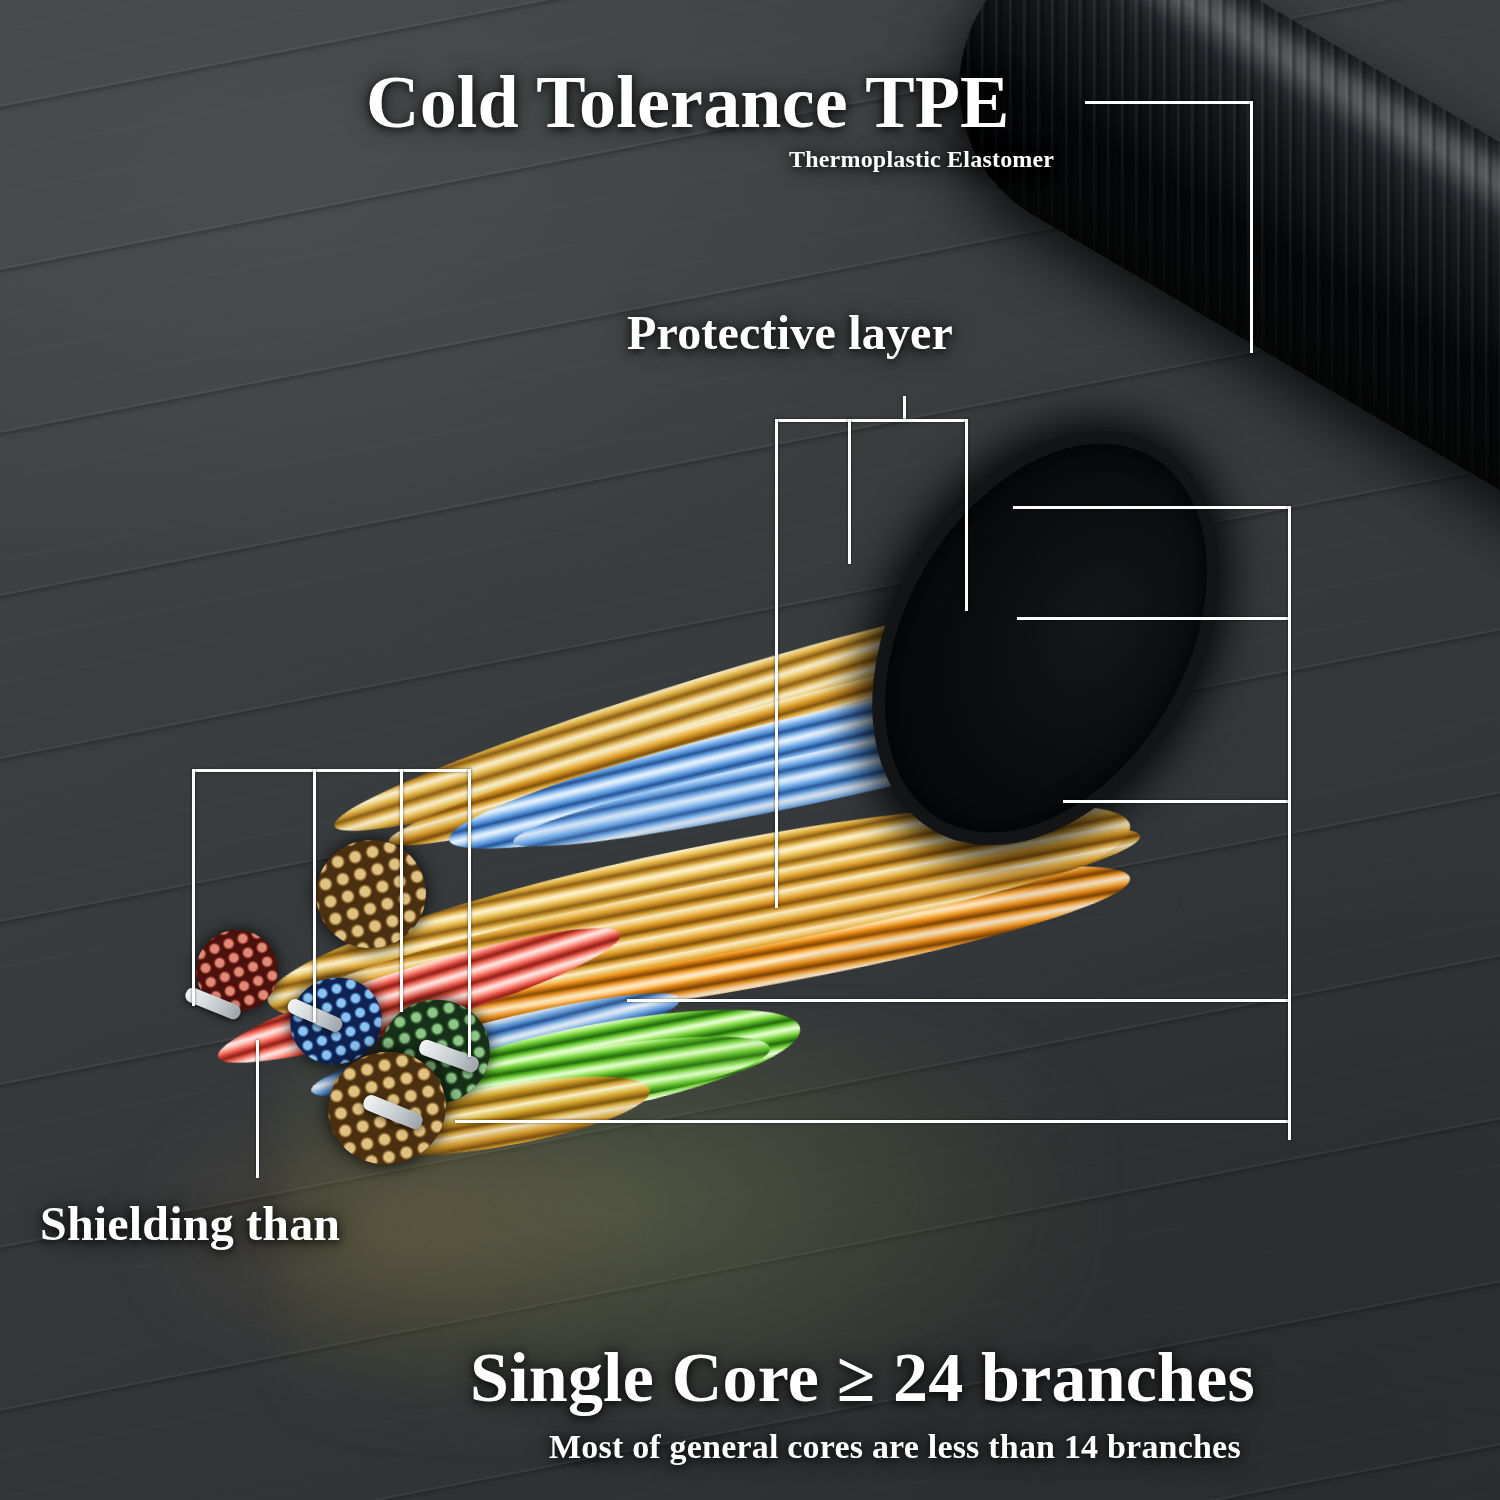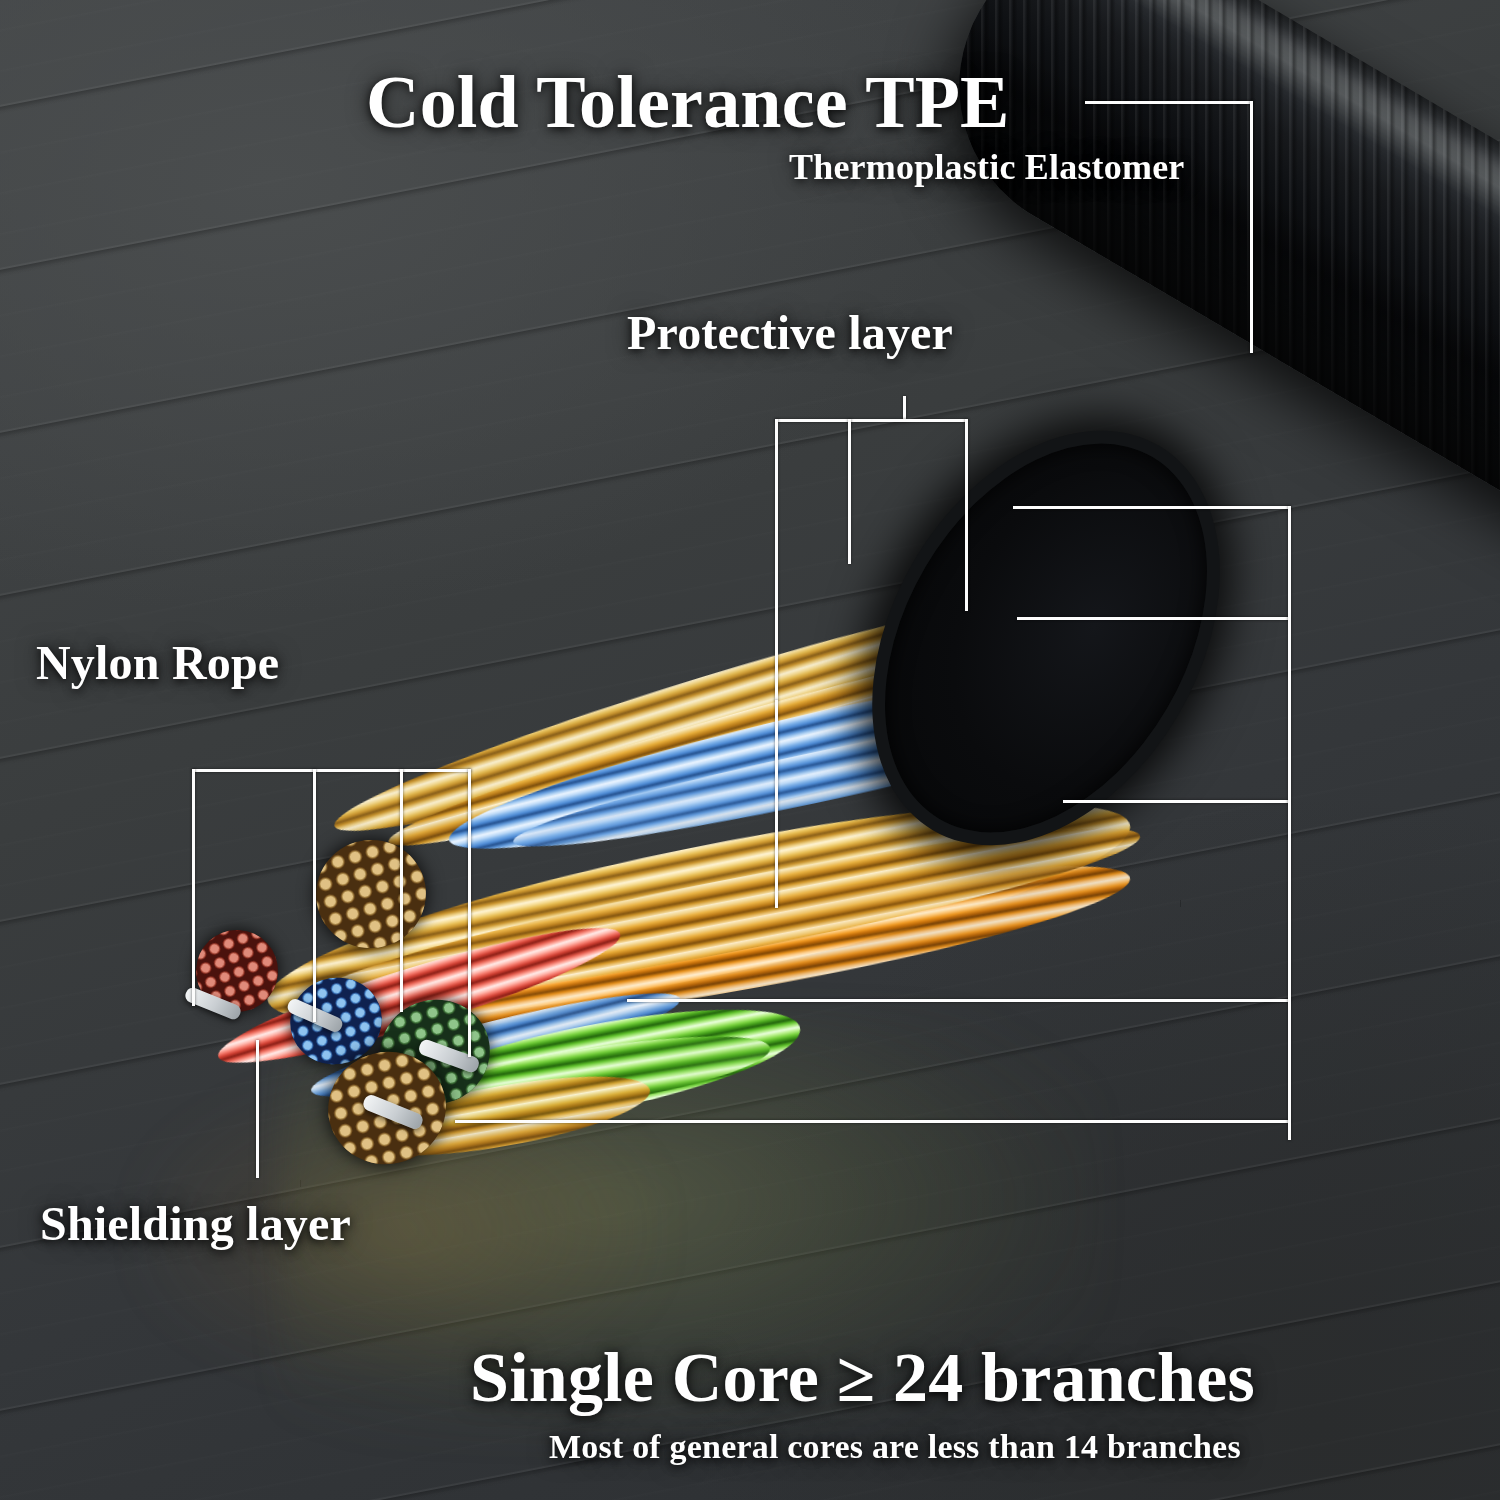--- a/index.html
+++ b/index.html
@@ -225,21 +225,21 @@
 
   
   .label{
     position:absolute;
     color:#fff;
     text-shadow:0 2px 8px rgba(0,0,0,.85),0 0 22px rgba(0,0,0,.6);
     white-space:nowrap;
     letter-spacing:.2px;
   }
   .l-title   {font-size:74px;font-weight:700;}
-  .l-sub     {font-size:36px;font-weight:700;}
+  .l-sub     {font-size:24px;font-weight:700;}
   .l-big     {font-size:48px;font-weight:700;}
   .l-bignum  {font-size:70px;font-weight:700;}
   .l-small   {font-size:34px;font-weight:700;}
 </style>
 </head>
 <body>
 
 <div id="stage">
 
   <div class="bg-base"></div>
@@ -333,21 +333,20 @@
 
     <div class="ln lnv" style="left:256px;top:1040px;height:138px;"></div>
   </div>
 
   <div class="label l-title" style="left:366px;top:60px;">Cold Tolerance TPE</div>
 
   <div class="label l-sub" style="left:789px;top:146px;">Thermoplastic Elastomer</div>
 
   <div class="label l-big" style="left:627px;top:305px;">Protective layer</div>
 
-  <div class="label l-big" style="left:36px;top:635px;">Nylon Rope</div>
-
-  <div class="label l-big" style="left:40px;top:1196px;">Shielding layer</div>
+
+  <div class="label l-big" style="left:40px;top:1196px;">Shielding than</div>
 
   <div class="label l-bignum" style="left:470px;top:1338px;">Single Core ≥ 24 branches</div>
 
   <div class="label l-small" style="left:549px;top:1428px;">Most of general cores are less than 14 branches</div>
 
 </div>
 
 </body></html>

